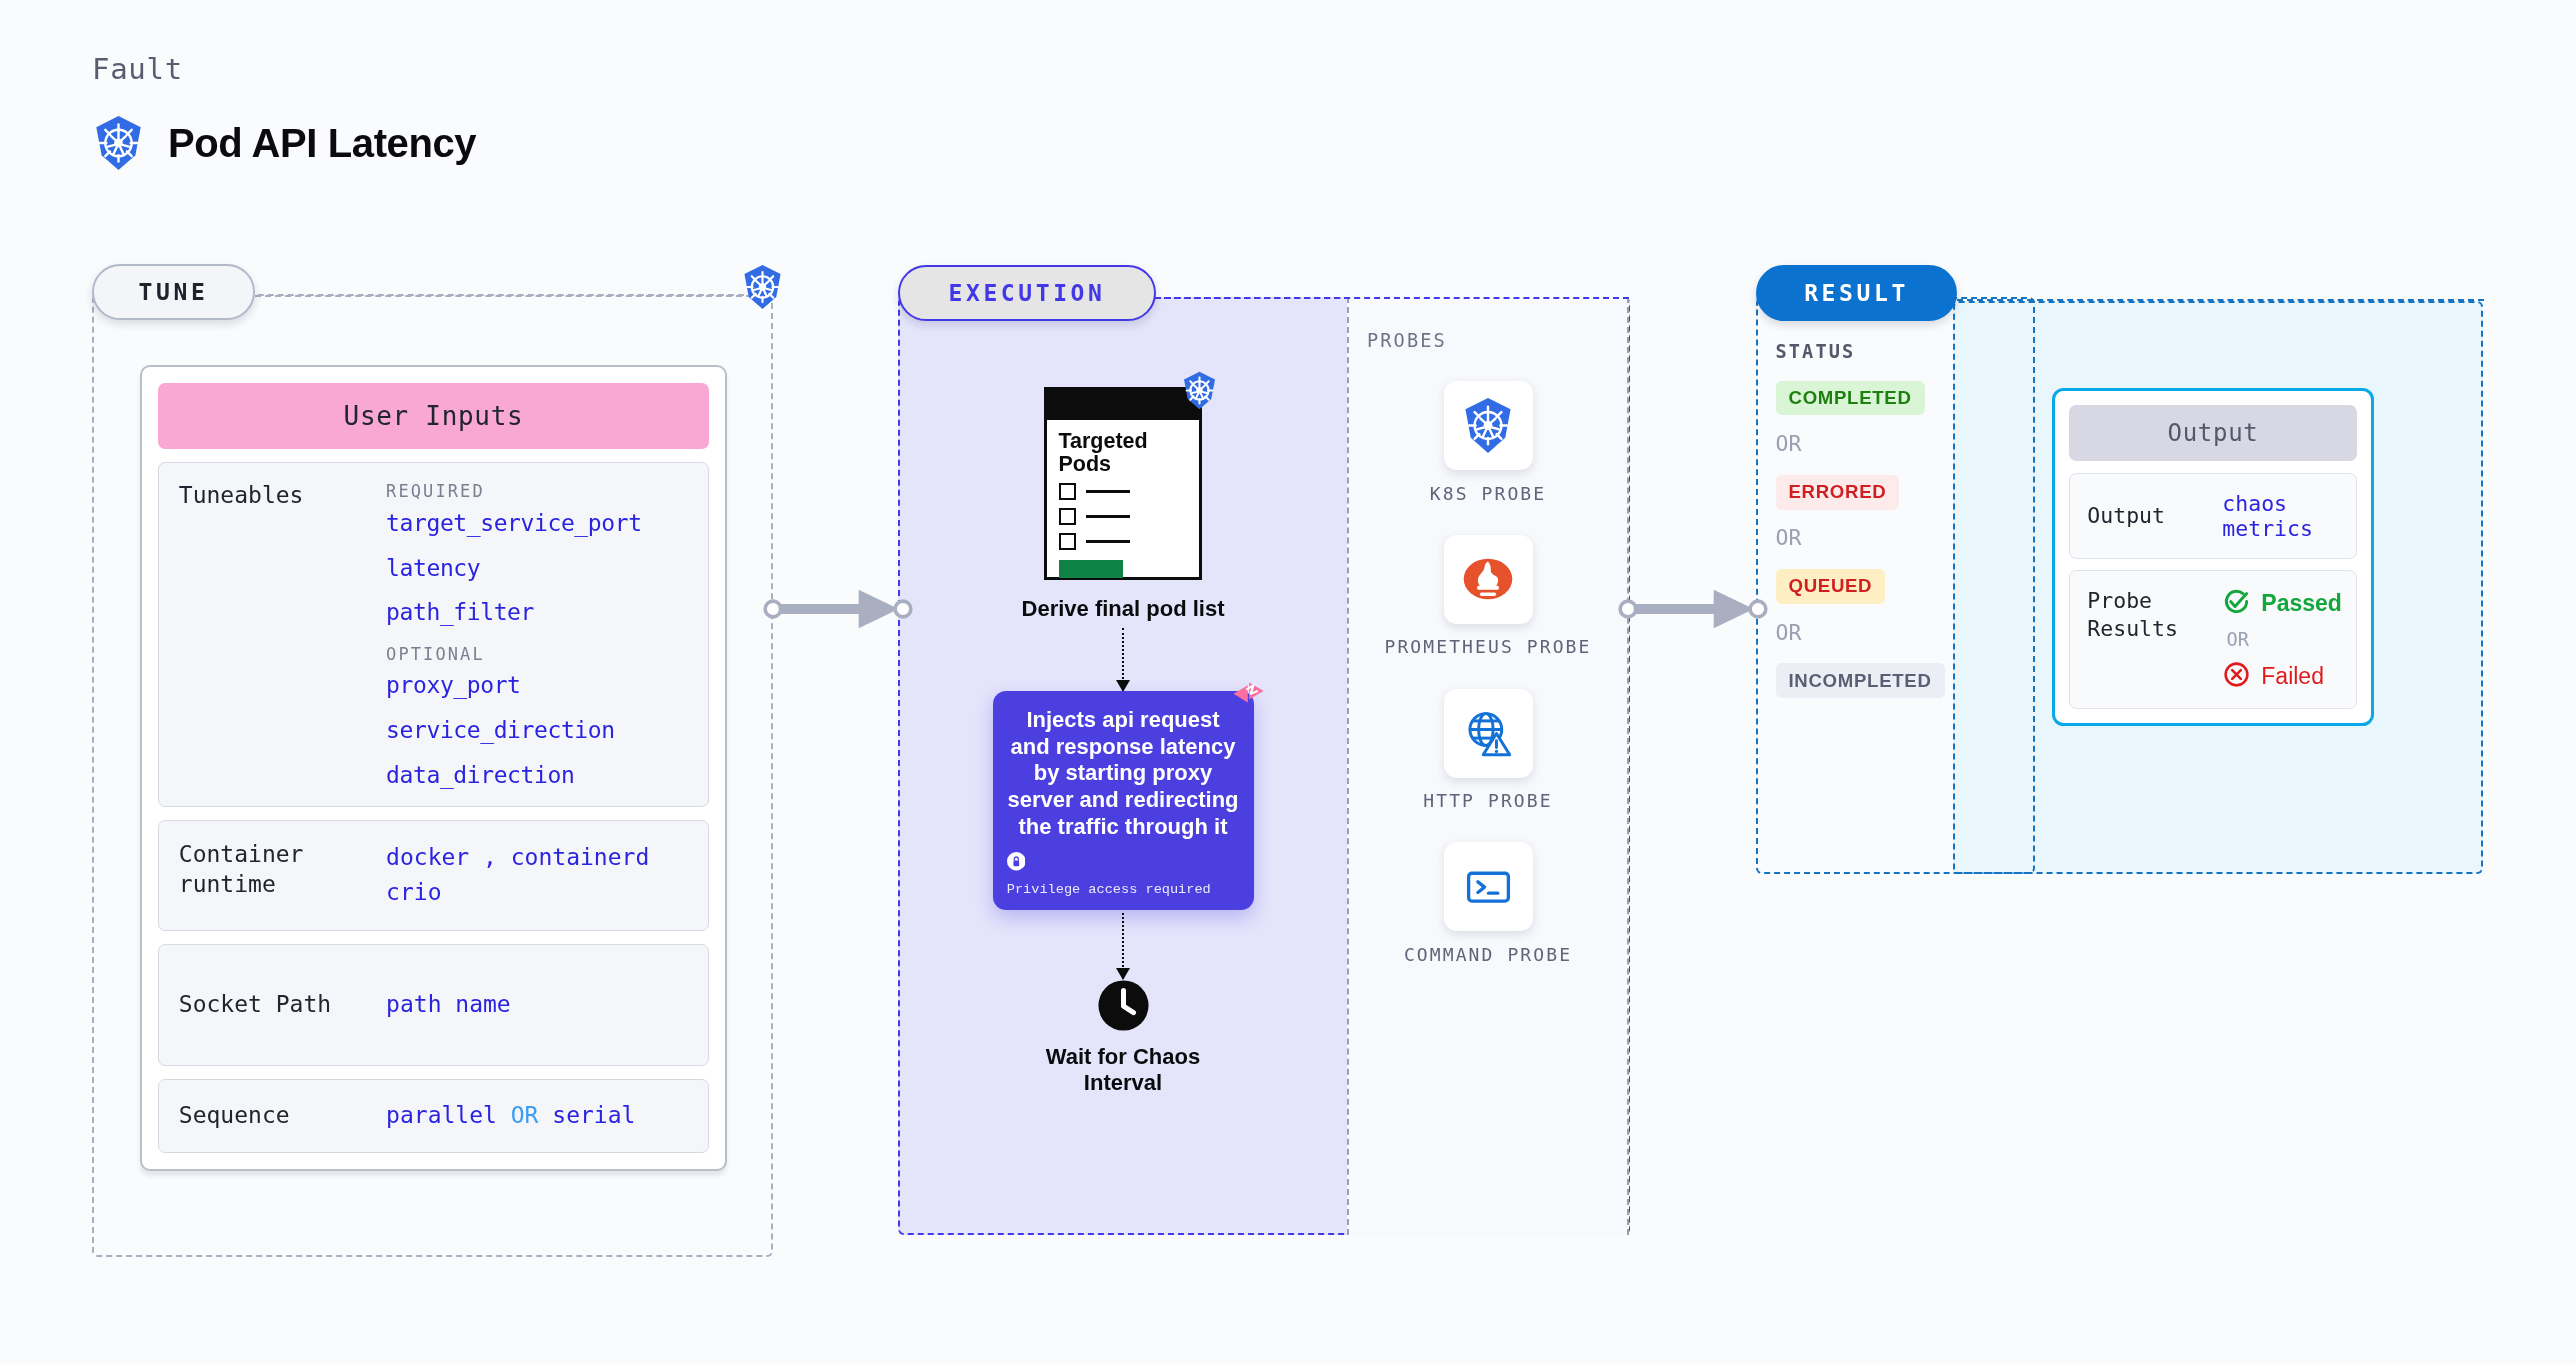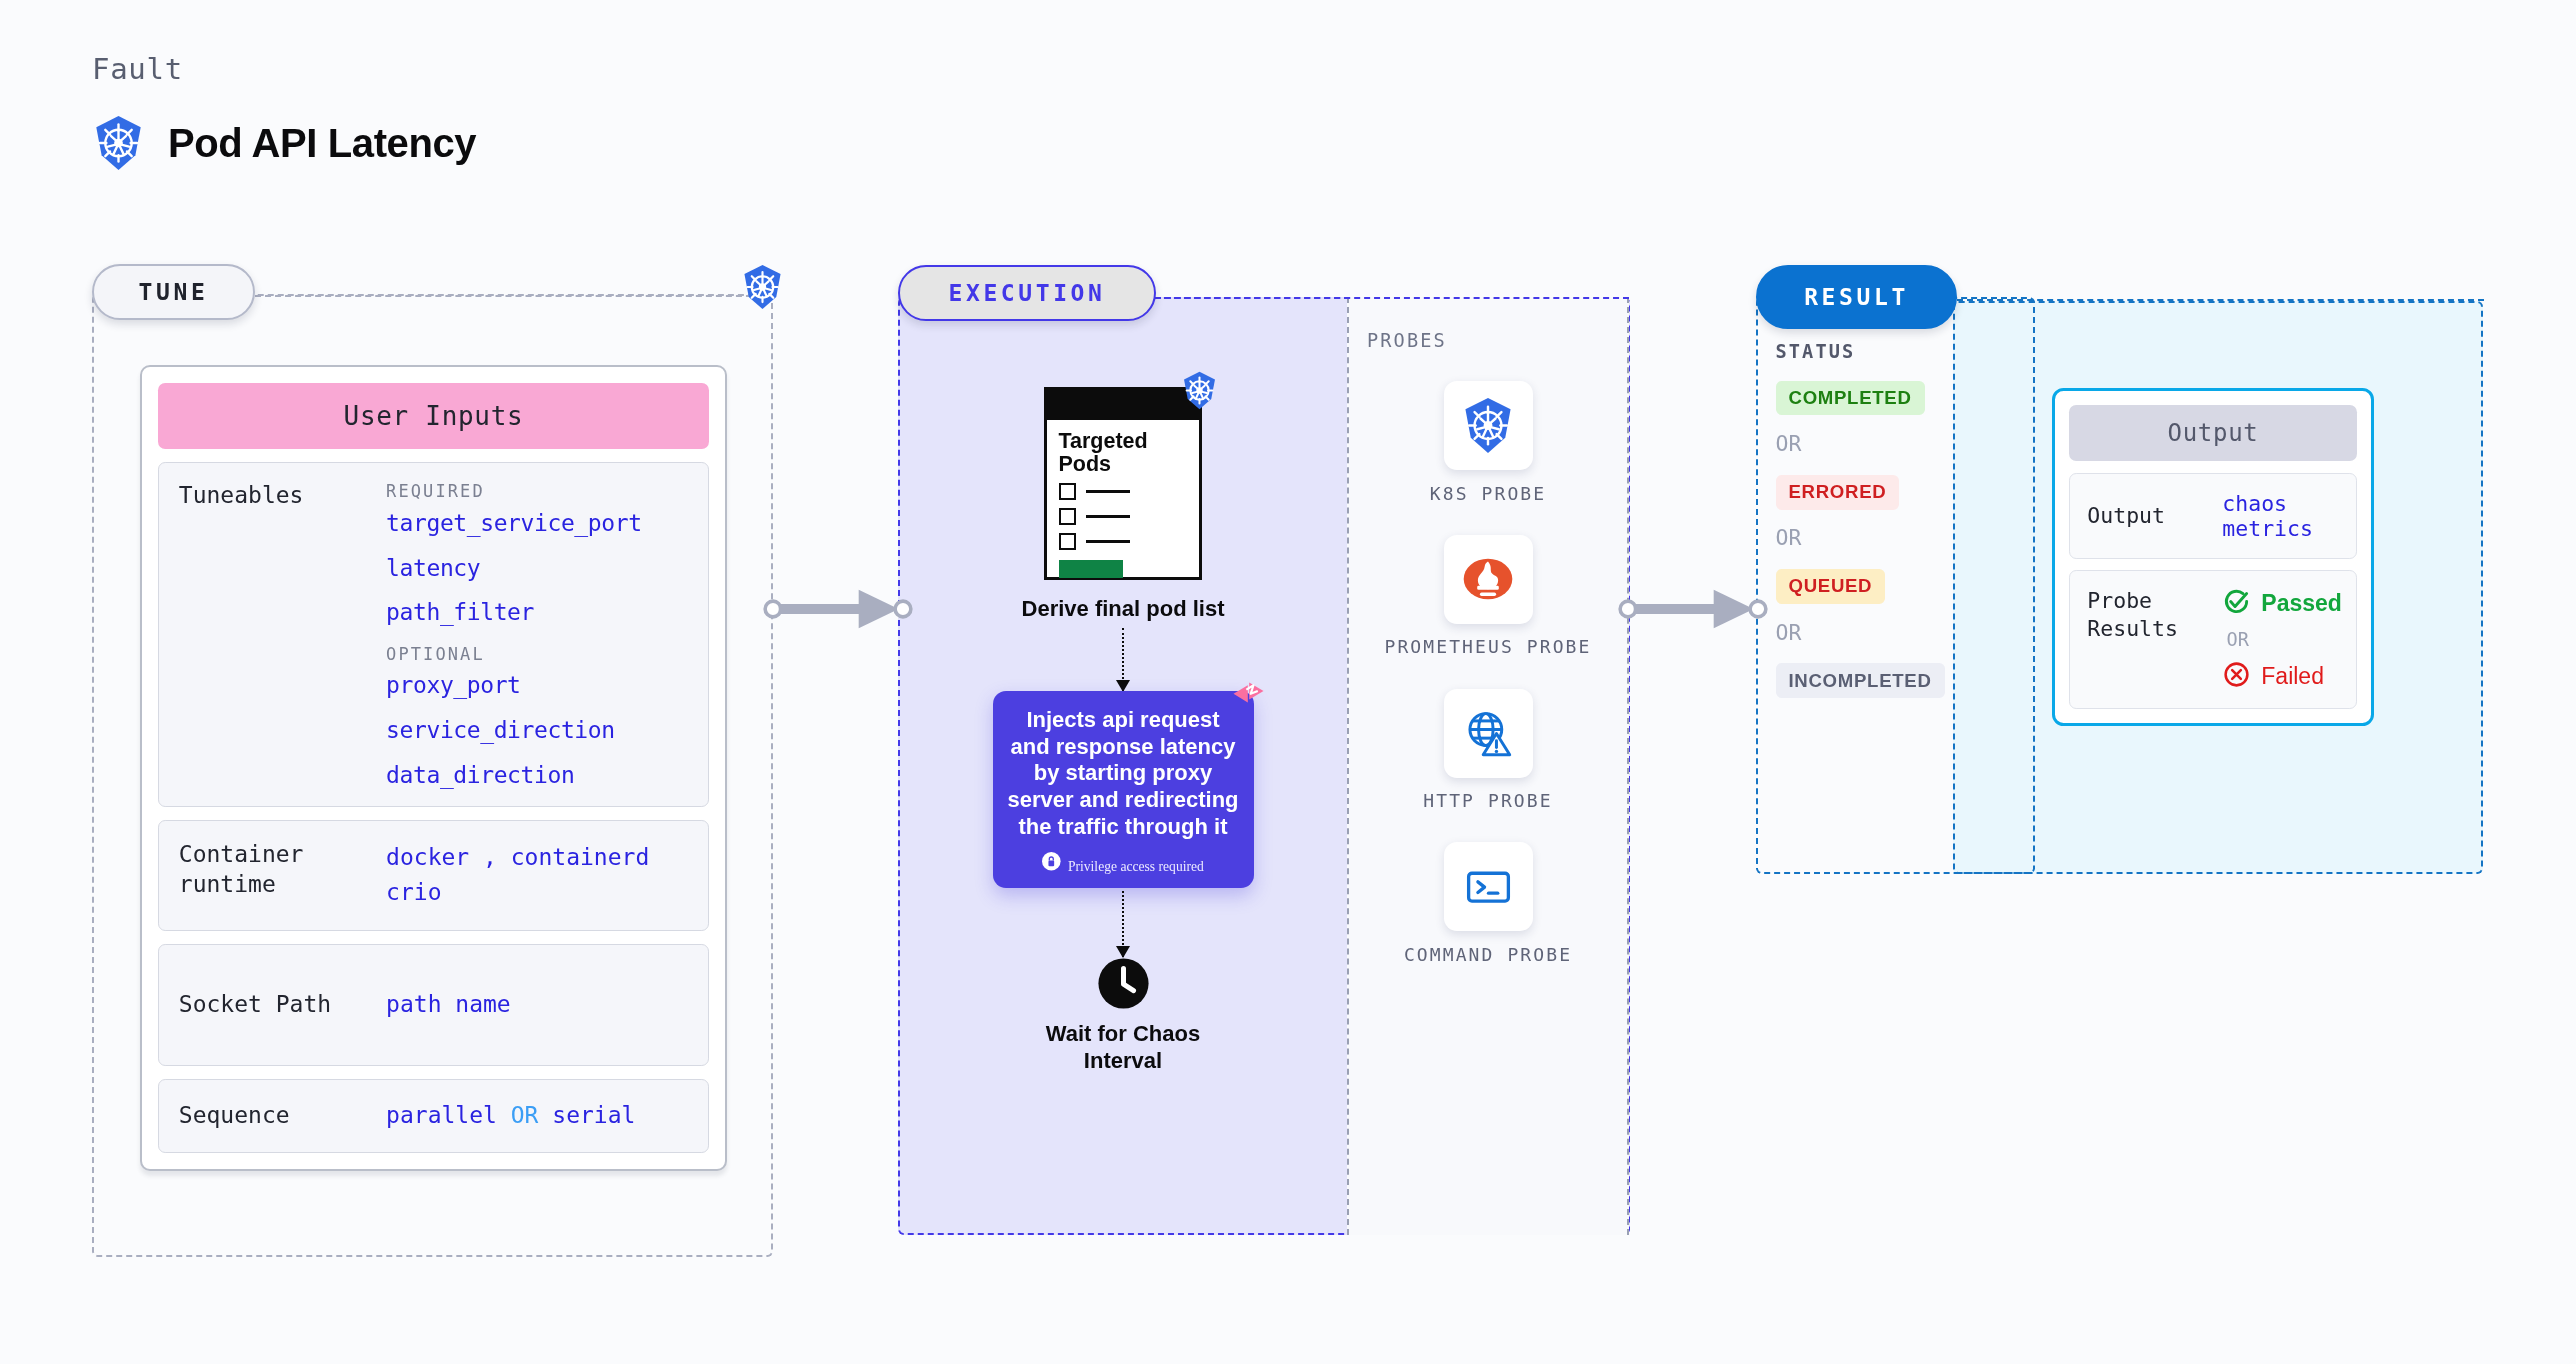--- a/index.html
+++ b/index.html
@@ -78,21 +78,21 @@
     left: 92px; top: 264px; width: 163px; height: 56px;
     background: #f4f5f9; border: 2.1px solid #b4b9ca; color: #20232d;
     font-size: 23px;
   }
   .pill-exec {
     left: 898px; top: 265px; width: 258px; height: 56px;
     background: #e5e5e5; border: 2.1px solid #4338e8; color: #4338e8;
     font-size: 23px;
   }
   .pill-result {
-    left: 1756px; top: 265px; width: 201px; height: 64px;
+    left: 1756px; top: 265px; width: 201px; height: 56px;
     background: #0b72d0; border: 2.1px solid #0b72d0; color: #ffffff;
     font-size: 23px;
   }
 
   
   .hline { position: absolute; height: 0; border-top: 2.9px dashed #a9aec0; z-index: 2; }
   .hline-exec { border-top-color: #4338e8; }
   .hline-result { border-top-color: #1474c4; }
 
   
@@ -169,22 +169,22 @@
     position: relative; width: 261px; background: #4c3fe0; border-radius: 13px;
     padding: 15.8px 14.3px 13px 14.3px;
     box-shadow: 0 7.2px 18.6px rgba(76,63,224,0.28);
   }
   .inject-txt {
     font-family: "Liberation Sans", sans-serif;
     font-weight: bold; font-size: 22px; color: #ffffff; text-align: center;
     line-height: 1.22;
   }
   .inject-priv {
-    margin-top: 11.5px; display: flex; align-items: flex-end; justify-content: center; gap: 7.2px;
-    font-family: Liberation Serif, serif; font-size: 13.6px; color: #eceaff;
+    margin-top: 11.5px; display: flex; align-items: flex-start; justify-content: center; gap: 7.2px;
+    font-family: Liberation Mono, monospace; font-size: 13.6px; color: #eceaff; flex-direction: column;
   }
   .litmus { position: absolute; right: -11.5px; top: -10px; }
   .clock { width: 53px; height: 53px; }
 
   
   .probes-inner {
     position: absolute; left: 1347px; top: 297px; width: 282px; height: 938px;
     padding-top: 33px;
   }
   .probes-title {

